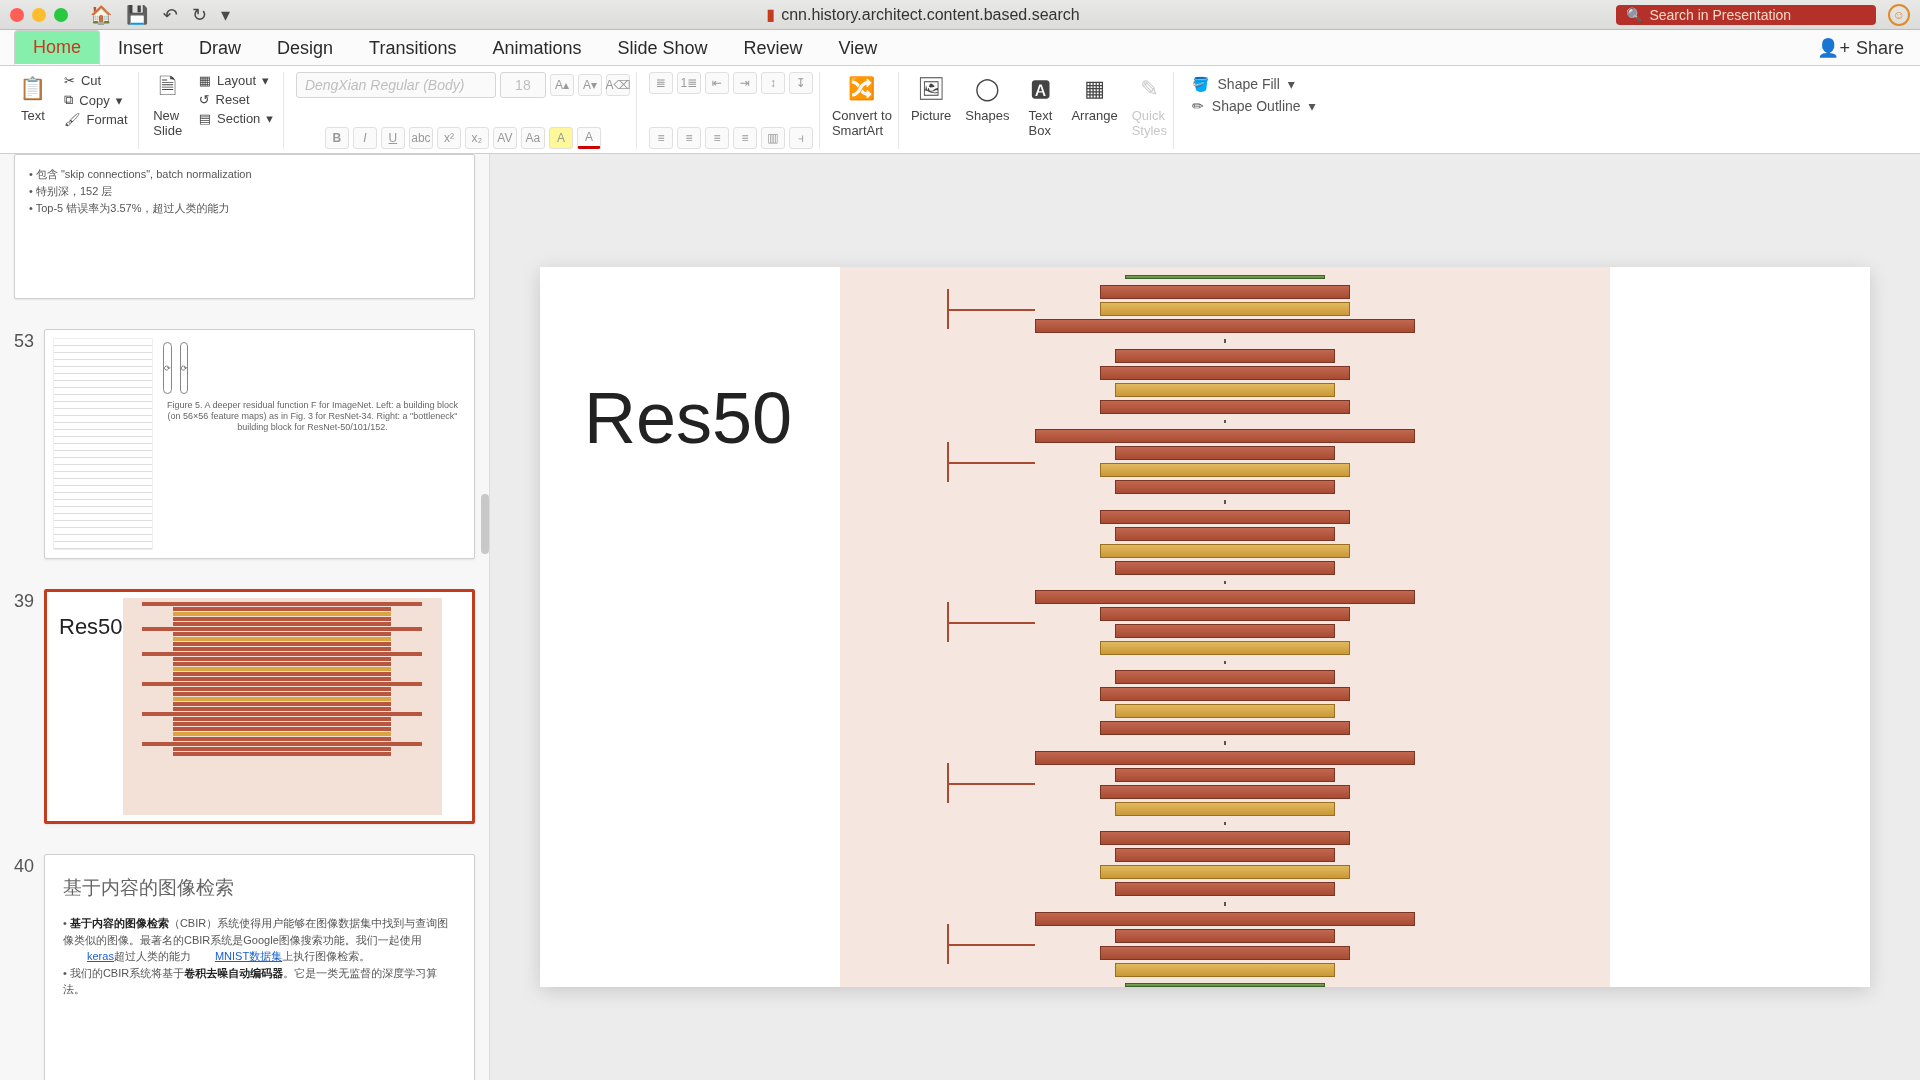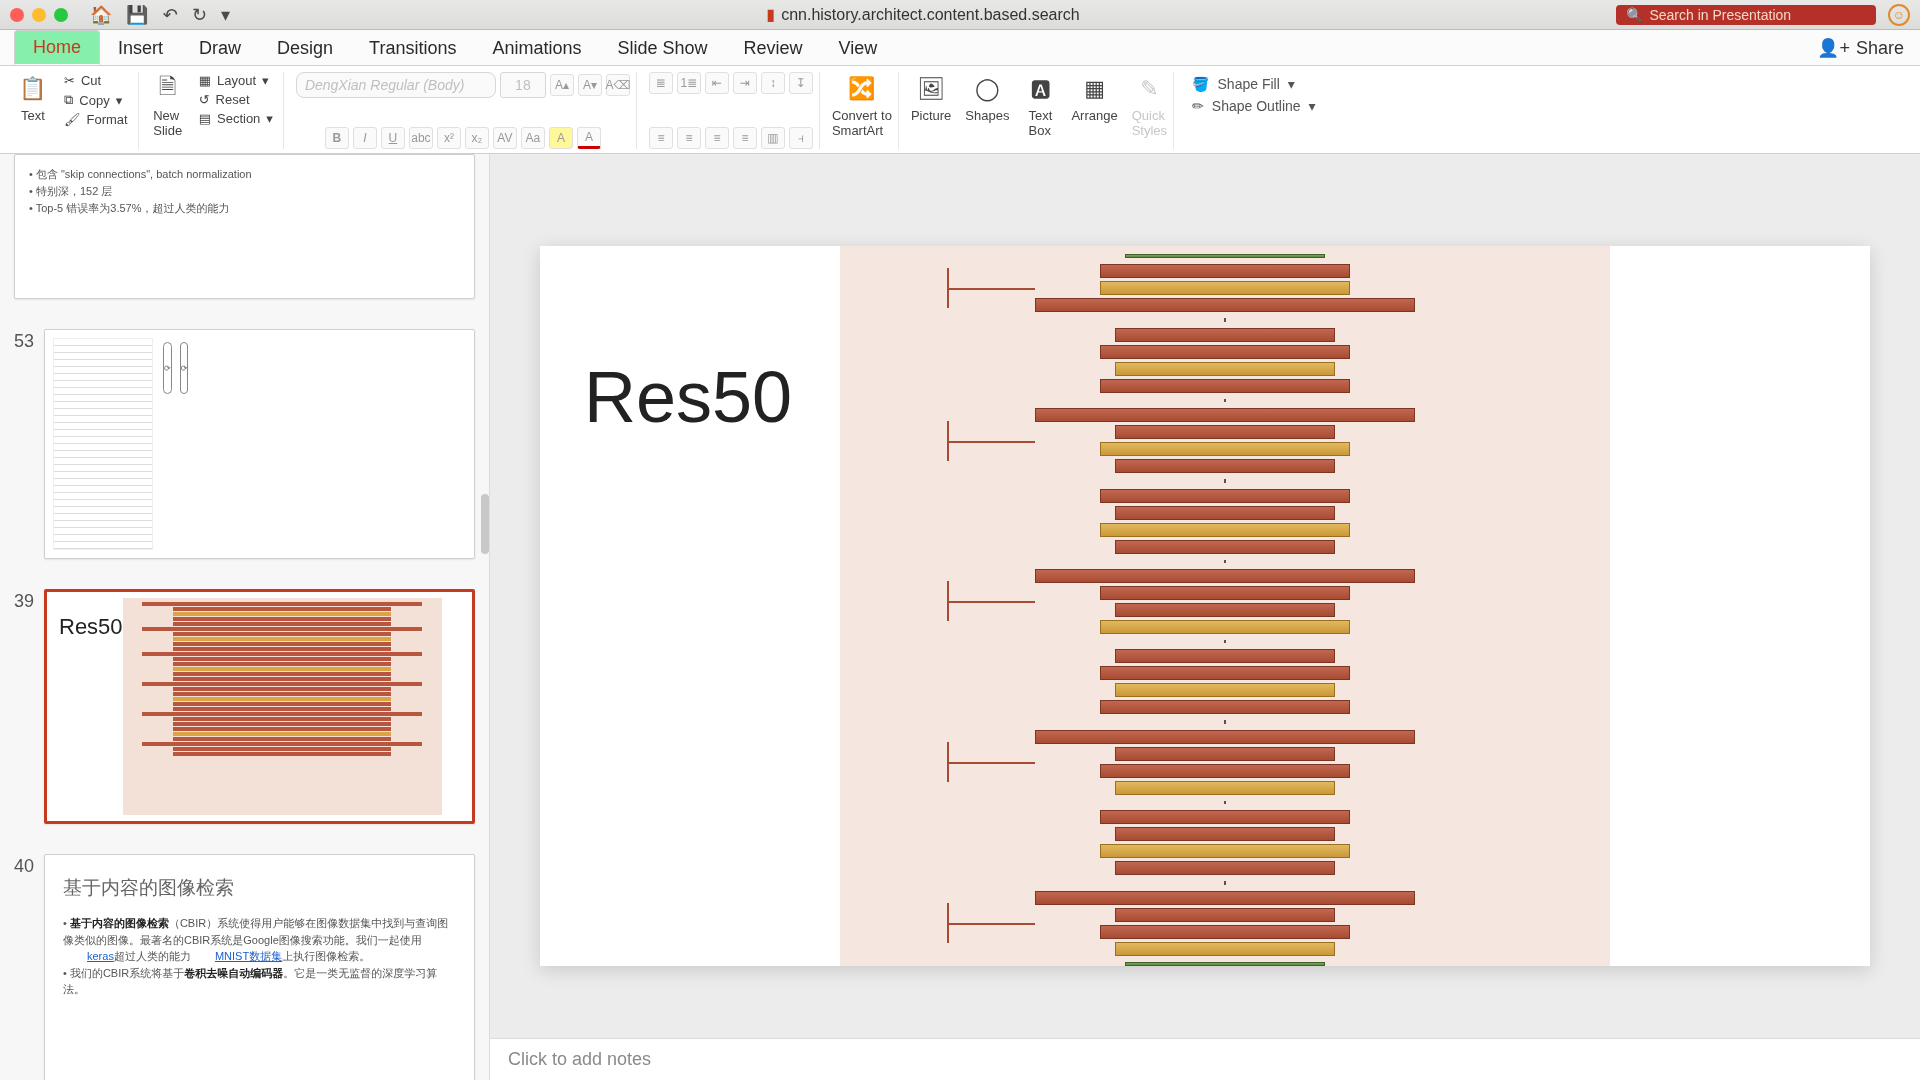--- a/index.html
+++ b/index.html
@@ -23,21 +23,21 @@
 .tab.active{ color:#c43b1d; background:#86efac; border:1px solid #d0d0d0; border-bottom:1px solid #fff; border-radius:4px 4px 0 0; }
 .share-area{ margin-left:auto; padding:6px 16px; display:flex; align-items:center; gap:6px; color:#333; font-size:18px;}
 .ribbon{ background:#fff; border-bottom:1px solid #cfcfcf; display:flex; align-items:stretch; padding:6px 10px 4px; gap:6px; height:88px;}
 .rgroup{ display:flex; flex-direction:column; align-items:center; justify-content:space-between; padding:0 6px; border-right:1px solid #e6e6e6;}
 .rgroup:last-child{border-right:none;}
 .rgroup .btncol{display:flex; flex-direction:column; gap:2px; font-size:13px; color:#444;}
 .rgroup .btncol div{display:flex; align-items:center; gap:6px; padding:1px 4px;}
 .rgroup .big{ display:flex; flex-direction:column; align-items:center; font-size:13px; color:#444; gap:2px;}
 .rgroup .big .icon{ width:34px; height:34px; display:flex; align-items:center; justify-content:center; font-size:22px;}
 .smallbtn{ width:24px;height:22px; border:1px solid #e0e0e0; border-radius:3px; display:inline-flex; align-items:center; justify-content:center; font-size:12px; color:#999; background:#fafafa;}
-.fontbox{ width:200px; height:26px; border:1px solid #d6d6d6; border-radius:8px; background:#fafafa; display:flex; align-items:center; padding:0 8px; color:#bfbfbf; font-size:14px; font-style:italic;}
+.fontbox{ width:200px; height:26px; border:1px solid #d6d6d6; border-radius:3px; background:#fafafa; display:flex; align-items:center; padding:0 8px; color:#bfbfbf; font-size:14px; font-style:italic;}
 .sizebox{ width:46px; height:26px; border:1px solid #d6d6d6; border-radius:3px; background:#fafafa; color:#bfbfbf; font-size:14px; display:flex; align-items:center; justify-content:center;}
 .tbrow{display:flex; gap:4px; align-items:center;}
 .rg-shape{ display:flex; flex-direction:column; gap:6px; font-size:14px; color:#555; padding:4px 6px;}
 .rg-shape div{display:flex; align-items:center; gap:8px;}
 .disabled{ color:#c7c7c7 !important; }
 .body{ display:flex; height:calc(1080px - 30px - 36px - 88px); background:#ececec;}
 .thumbs{ width:490px; background:#f7f7f7; border-right:1px solid #dcdcdc; overflow:hidden; position:relative;}
 .thumbscroll{ position:absolute; right:0; top:340px; width:8px; height:60px; background:#c8c8c8; border-radius:4px;}
 .thumb-wrap{ padding:0 14px 12px;}
 .slidecard{ background:#fff; border:1px solid #cfcfcf; border-radius:2px; box-shadow:0 1px 2px rgba(0,0,0,0.08); position:relative;}
@@ -265,20 +265,21 @@
 
     <div class="thumb-wrap" style="position:relative; padding-left:44px;">
       <span class="slidenum" style="left:14px;">53</span>
       <div class="slidecard thumb38">
         <div class="arch"></div>
         <div class="blocks">
           <div style="display:flex; gap:8px;">
             <div class="blk">⟳</div>
             <div class="blk">⟳</div>
           </div>
+          <div class="cap">Figure 5. A deeper residual function F for ImageNet. Left: a building block (on 56×56 feature maps) as in Fig. 3 for ResNet-34. Right: a "bottleneck" building block for ResNet-50/101/152.</div>
         </div>
       </div>
     </div>
 
     <div class="thumb-wrap" style="position:relative; padding-left:44px;">
       <span class="slidenum" style="left:14px;">39</span>
       <div class="slidecard thumb39">
         <div class="tlabel">Res50</div>
         <div class="mini-res">
           <div class="mini-bar w"></div>
@@ -398,17 +399,14 @@
               <div class="sideconn"></div>
               <div class="resbar w380"></div>
               <div class="resbar w220"></div>
               <div class="resbar w250"></div>
               <div class="resbar y w220"></div>
             </div>
           <div class="resbar top w200"></div>
         </div>
       </div>
     </div>
-    <div class="notes">
-      <span>Click to add notes</span>
-    </div>
   </div>
 </div>
 
 </body></html>

